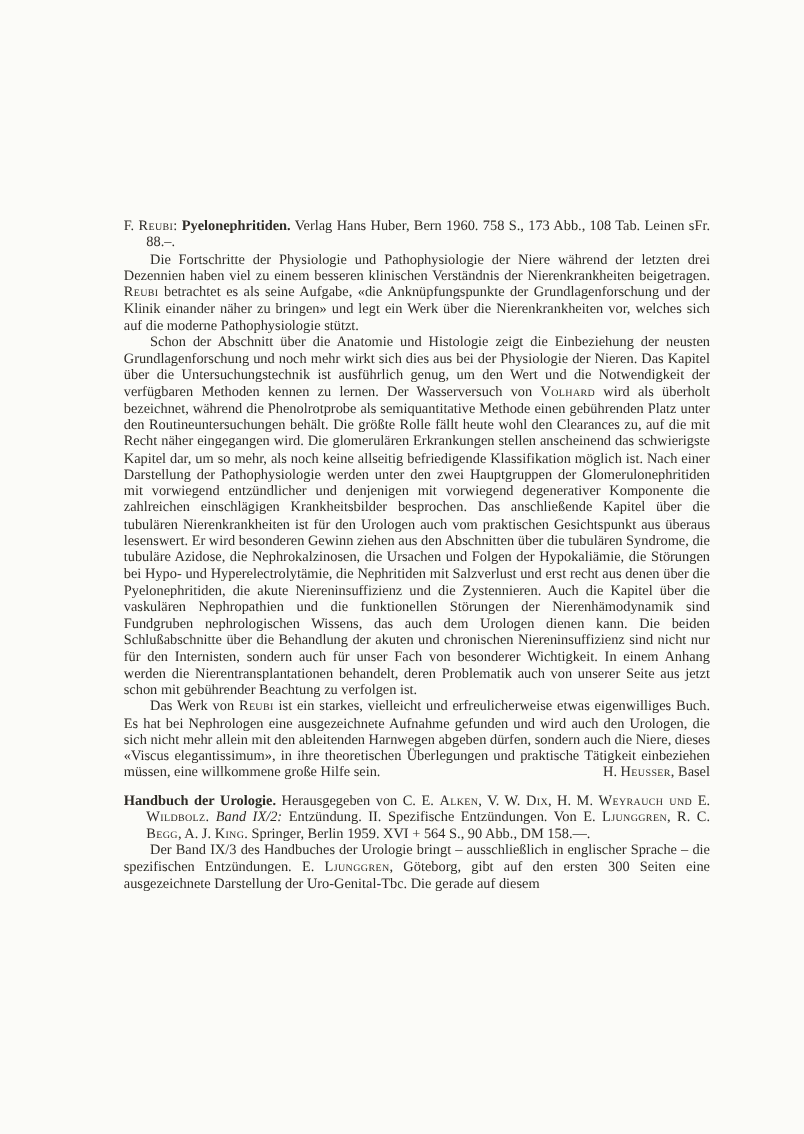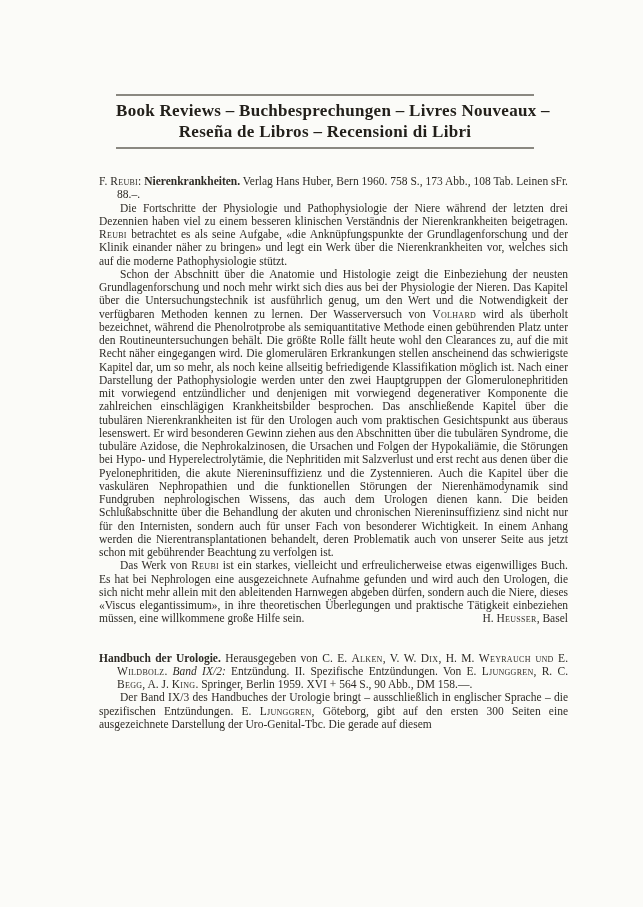--- a/index.html
+++ b/index.html
@@ -47,44 +47,36 @@
     margin-bottom:5px;
   }
   .para { text-indent:21px; margin-top:4px; }
   .para-last { position:relative; }
   .sig {
     position:absolute;
     right:0; bottom:0;
     text-indent:0;
     white-space:nowrap;
   }
-  .review-2 { margin-top:26px; }
+  .review-2 { margin-top:9px; }
   .seg-p  { }
   .seg-sc { font-variant:small-caps; letter-spacing:0.3px; }
   .seg-b  { font-weight:700; }
   .seg-i  { font-style:italic; }
 </style>
 </head>
 <body>
 
 <div class="page" style="--page_bg: #fbfbf8; --text: #2e2b26; --heading_text: #23201b; --rule: #75736c;">
 
-  <header class="header-block">
-    <div class="hrule"></div>
-    <div class="header-text">
-      <div class="header-line">Book Reviews – Buchbesprechungen – Livres Nouveaux –</div>
-      <div class="header-line">Reseña de Libros – Recensioni di Libri</div>
-    </div>
-    <div class="hrule"></div>
-  </header>
 
   <main class="content">
 
     <section class="review">
-      <p class="heading"><span class="seg-p">F. </span><span class="seg-sc">Reubi</span><span class="seg-p">: </span><span class="seg-b">Nierenkrankheiten.</span><span class="seg-p"> Verlag Hans Huber, Bern 1960. 758 S., 173 Abb., 108 Tab. Leinen sFr. 88.–.</span></p>
+      <p class="heading"><span class="seg-p">F. </span><span class="seg-sc">Reubi</span><span class="seg-p">: </span><span class="seg-b">Pyelonephritiden.</span><span class="seg-p"> Verlag Hans Huber, Bern 1960. 758 S., 173 Abb., 108 Tab. Leinen sFr. 88.–.</span></p>
       <p class="para"><span class="seg-p">Die Fortschritte der Physiologie und Pathophysiologie der Niere während der letzten drei Dezennien haben viel zu einem besseren klinischen Verständnis der Nierenkrankheiten beigetragen. </span><span class="seg-sc">Reubi</span><span class="seg-p"> betrachtet es als seine Aufgabe, «die Anknüpfungspunkte der Grundlagenforschung und der Klinik einander näher zu bringen» und legt ein Werk über die Nierenkrankheiten vor, welches sich auf die moderne Pathophysiologie stützt.</span></p>
       <p class="para"><span class="seg-p">Schon der Abschnitt über die Anatomie und Histologie zeigt die Einbeziehung der neusten Grundlagenforschung und noch mehr wirkt sich dies aus bei der Physiologie der Nieren. Das Kapitel über die Untersuchungstechnik ist ausführlich genug, um den Wert und die Notwendigkeit der verfügbaren Methoden kennen zu lernen. Der Wasserversuch von </span><span class="seg-sc">Volhard</span><span class="seg-p"> wird als überholt bezeichnet, während die Phenolrotprobe als semiquantitative Methode einen gebührenden Platz unter den Routineuntersuchungen behält. Die größte Rolle fällt heute wohl den Clearances zu, auf die mit Recht näher eingegangen wird. Die glomerulären Erkrankungen stellen anscheinend das schwierigste Kapitel dar, um so mehr, als noch keine allseitig befriedigende Klassifikation möglich ist. Nach einer Darstellung der Pathophysiologie werden unter den zwei Hauptgruppen der Glomerulonephritiden mit vorwiegend entzündlicher und denjenigen mit vorwiegend degenerativer Komponente die zahlreichen einschlägigen Krankheitsbilder besprochen. Das anschließende Kapitel über die tubulären Nierenkrankheiten ist für den Urologen auch vom praktischen Gesichtspunkt aus überaus lesenswert. Er wird besonderen Gewinn ziehen aus den Abschnitten über die tubulären Syndrome, die tubuläre Azidose, die Nephrokalzinosen, die Ursachen und Folgen der Hypokaliämie, die Störungen bei Hypo- und Hyperelectrolytämie, die Nephritiden mit Salzverlust und erst recht aus denen über die Pyelonephritiden, die akute Niereninsuffizienz und die Zystennieren. Auch die Kapitel über die vaskulären Nephropathien und die funktionellen Störungen der Nierenhämodynamik sind Fundgruben nephrologischen Wissens, das auch dem Urologen dienen kann. Die beiden Schlußabschnitte über die Behandlung der akuten und chronischen Niereninsuffizienz sind nicht nur für den Internisten, sondern auch für unser Fach von besonderer Wichtigkeit. In einem Anhang werden die Nierentransplantationen behandelt, deren Problematik auch von unserer Seite aus jetzt schon mit gebührender Beachtung zu verfolgen ist.</span></p>
       <p class="para para-last"><span><span class="seg-p">Das Werk von </span><span class="seg-sc">Reubi</span><span class="seg-p"> ist ein starkes, vielleicht und erfreulicherweise etwas eigenwilliges Buch. Es hat bei Nephrologen eine ausgezeichnete Aufnahme gefunden und wird auch den Urologen, die sich nicht mehr allein mit den ableitenden Harnwegen abgeben dürfen, sondern auch die Niere, dieses «Viscus elegantissimum», in ihre theoretischen Überlegungen und praktische Tätigkeit einbeziehen müssen, eine willkommene große Hilfe sein.</span></span><span class="sig"><span class="seg-p">H. </span><span class="seg-sc">Heusser</span><span class="seg-p">, Basel</span></span></p>
     </section>
 
     <section class="review review-2">
       <p class="heading"><span class="seg-b">Handbuch der Urologie.</span><span class="seg-p"> Herausgegeben von C. E. </span><span class="seg-sc">Alken</span><span class="seg-p">, V. W. </span><span class="seg-sc">Dix</span><span class="seg-p">, H. M. </span><span class="seg-sc">Weyrauch und</span><span class="seg-p"> E. </span><span class="seg-sc">Wildbolz</span><span class="seg-p">. </span><span class="seg-i">Band IX/2:</span><span class="seg-p"> Entzündung. II. Spezifische Entzündungen. Von E. </span><span class="seg-sc">Ljunggren</span><span class="seg-p">, R. C. </span><span class="seg-sc">Begg</span><span class="seg-p">, A. J. </span><span class="seg-sc">King</span><span class="seg-p">. Springer, Berlin 1959. XVI + 564 S., 90 Abb., DM 158.—.</span></p>
       <p class="para"><span class="seg-p">Der Band IX/3 des Handbuches der Urologie bringt – ausschließlich in englischer Sprache – die spezifischen Entzündungen. E. </span><span class="seg-sc">Ljunggren</span><span class="seg-p">, Göteborg, gibt auf den ersten 300 Seiten eine ausgezeichnete Darstellung der Uro-Genital-Tbc. Die gerade auf diesem</span></p>
     </section>
 

